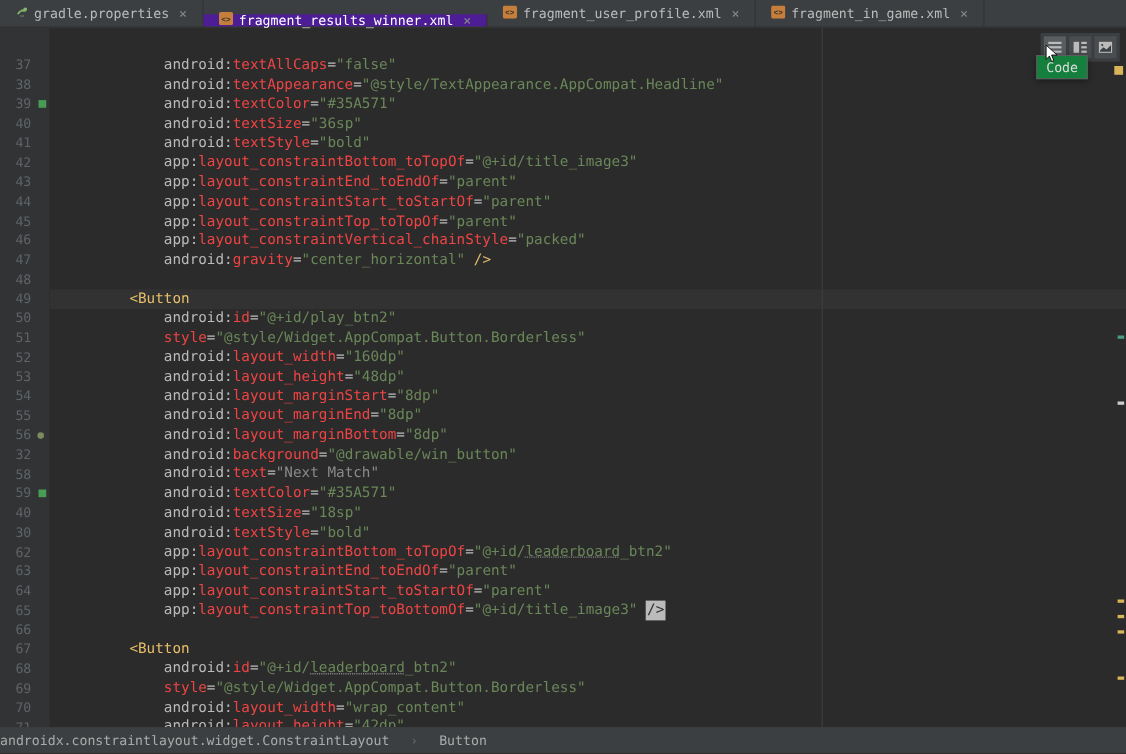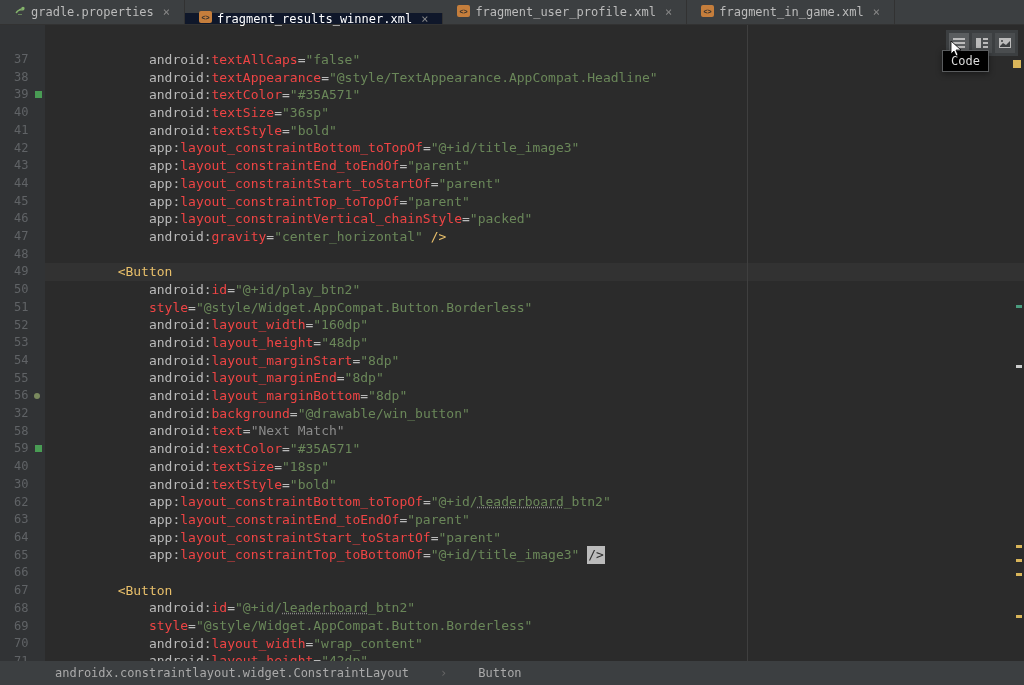--- a/index.html
+++ b/index.html
@@ -25,21 +25,21 @@
   display: flex;
   align-items: center;
   padding: 0 14px;
   color: #bbbbbb;
   font-size: 12px;
   border-right: 1px solid #323232;
   cursor: pointer;
   gap: 5px;
 }
 .tab.active {
-  background: #0f172a;
+  background: #4c1d95;
   color: #ffffff;
   margin-top: 13px;
 }
 .tab .icon { font-size: 11px; }
 .tab .close { color: #888; font-size: 12px; margin-left: 4px; }
 
 
 .design-tools {
   position: absolute;
   top: 30px;
@@ -58,21 +58,21 @@
   justify-content: center;
   cursor: pointer;
   color: #bbb;
   font-size: 13px;
 }
 .design-tool.active { background: #5a5d5f; }
 .tooltip {
   position: absolute;
   top: 50px;
   right: 35px;
-  background: #000000;
+  background: #15803d;
   color: #dcdcdc;
   padding: 3px 8px;
   font-size: 12px;
   border: 1px solid #5a5c5e;
   box-shadow: 0 2px 6px rgba(0,0,0,0.4);
 }
 .tooltip::before {
   content: "";
   position: absolute;
   left: -12px; top: -6px;
@@ -149,22 +149,21 @@
 
 .breadcrumbs {
   position: absolute;
   bottom: 0; left: 0; right: 0;
   height: 24px;
   background: #3c3f41;
   display: flex;
   align-items: center;
   font-size: 12px;
   color: #aaa;
-  padding-left: 55px;
-  gap: 31px;
+  gap: 19px;
 }
 .breadcrumbs .sep { color: #666; }
 
 
 .tag { color: #e8bf6a; }
 .attr-ns { color: #bababa; }
 .attr { color: #ef4444; }
 .eq { color: #bababa; }
 .val { color: #6a8759; }
 .braket { color: #e8bf6a; }

